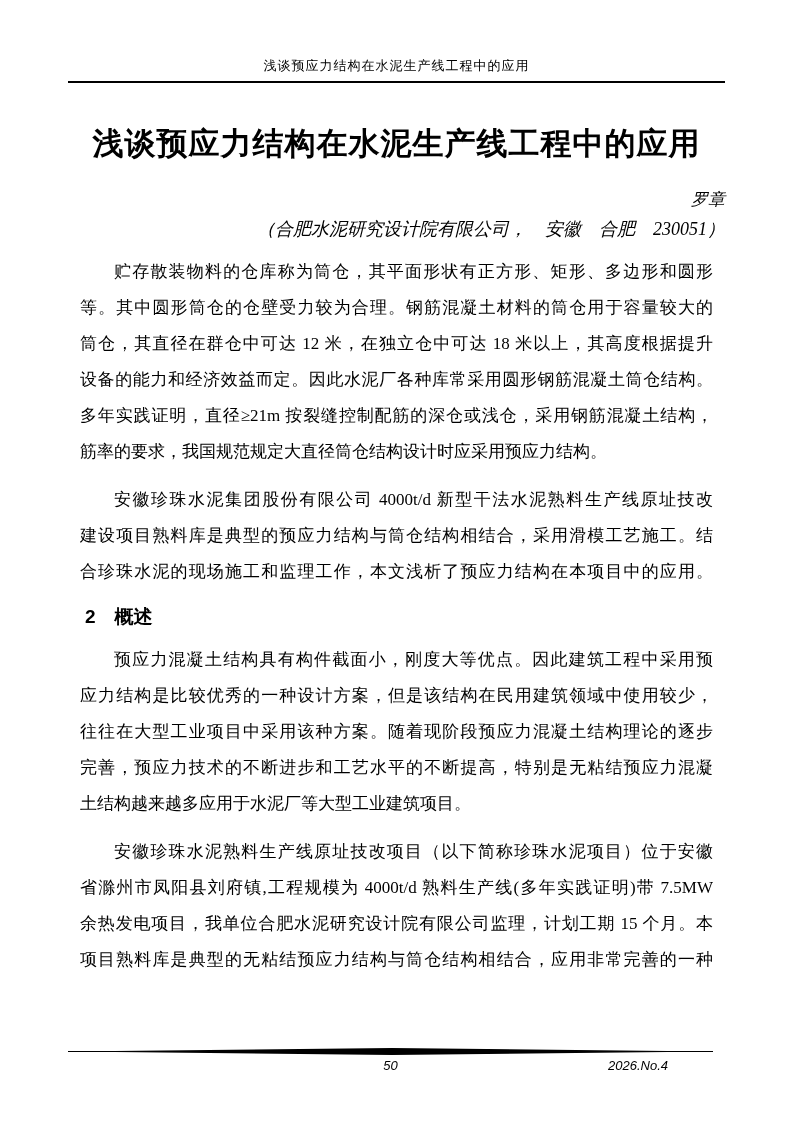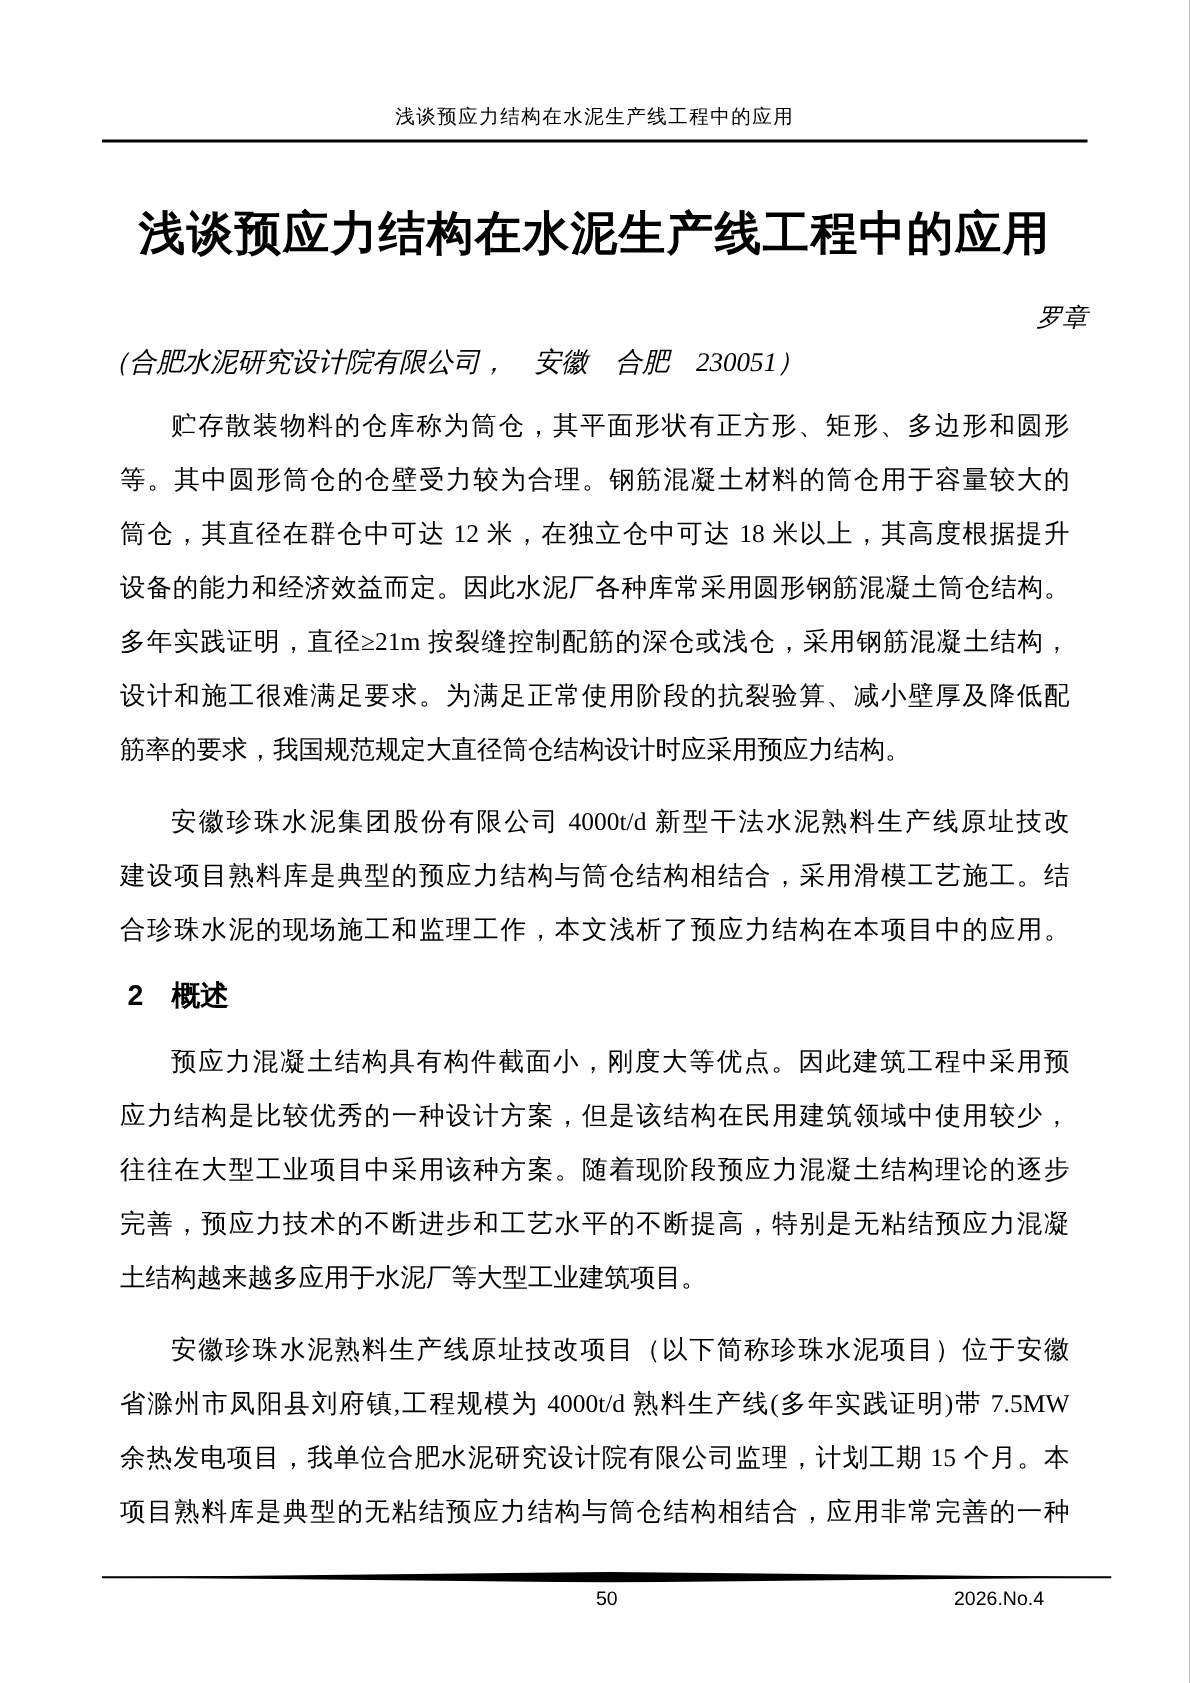--- a/index.html
+++ b/index.html
@@ -4,21 +4,21 @@
 <style>
   html, body { margin: 0; padding: 0; background: #888; }
   .page {
     position: relative;
     width: 793px;
     height: 1122px;
     margin: 0 auto;
     background: #ffffff;
     color: #000000;
     box-sizing: border-box;
-    padding: 12px 68px;
+    padding: 0 68px;
     overflow: hidden;
     font-family: "Liberation Serif", "DejaVu Serif", serif;
   }
   .running-title {
     padding-top: 57px;
     text-align: center;
     font-size: 13px;
     line-height: 17px;
     letter-spacing: 1px;
   }
@@ -38,21 +38,21 @@
   }
   .author {
     margin-top: 26px;
     text-align: right;
     font-style: italic;
     font-size: 17px;
     line-height: 24px;
   }
   .affiliation {
     margin-top: 5px;
-    text-align: left;
+    text-align: right;
     font-style: italic;
     font-size: 18px;
     line-height: 25px;
   }
   .section-heading {
     margin: 22px 0 10px 0;
     font-family: "Liberation Sans", "DejaVu Sans", sans-serif;
     font-weight: bold;
     font-size: 19px;
     line-height: 26px;
@@ -69,22 +69,23 @@
   }
   .line.fill {
     text-align: justify;
     text-align-last: justify;
     text-justify: inter-ideograph;
   }
   .line.first { padding-left: 2em; }
   .footer {
     position: absolute;
     left: 68px;
-    right: 52px;
+    right: 80px;
     top: 1048px;
+    font-style: italic;
   }
   .footer-rule-svg { display: block; width: 100%; height: 7px; }
   .footer-row {
     position: relative;
     margin-top: 2px;
     height: 18px;
     font-family: "Liberation Sans", "DejaVu Sans", sans-serif;
     font-size: 13px;
     line-height: 18px;
   }
@@ -111,21 +112,20 @@
   <div class="author">罗章</div>
   <div class="affiliation">（合肥水泥研究设计院有限公司，　安徽　合肥　230051）</div>
 
 
   <div class="para">
     <div class="line fill first">贮存散装物料的仓库称为筒仓，其平面形状有正方形、矩形、多边形和圆形</div>
     <div class="line fill">等。其中圆形筒仓的仓壁受力较为合理。钢筋混凝土材料的筒仓用于容量较大的</div>
     <div class="line fill">筒仓，其直径在群仓中可达 12 米，在独立仓中可达 18 米以上，其高度根据提升</div>
     <div class="line fill">设备的能力和经济效益而定。因此水泥厂各种库常采用圆形钢筋混凝土筒仓结构。</div>
     <div class="line fill">多年实践证明，直径≥21m 按裂缝控制配筋的深仓或浅仓，采用钢筋混凝土结构，</div>
-    <div class="line fill">设计和施工很难满足要求。为满足正常使用阶段的抗裂验算、减小壁厚及降低配</div>
     <div class="line">筋率的要求，我国规范规定大直径筒仓结构设计时应采用预应力结构。</div>
   </div>
 
   <div class="para">
     <div class="line fill first">安徽珍珠水泥集团股份有限公司 4000t/d 新型干法水泥熟料生产线原址技改</div>
     <div class="line fill">建设项目熟料库是典型的预应力结构与筒仓结构相结合，采用滑模工艺施工。结</div>
     <div class="line fill">合珍珠水泥的现场施工和监理工作，本文浅析了预应力结构在本项目中的应用。</div>
   </div>
 
   <div class="section-heading second">

